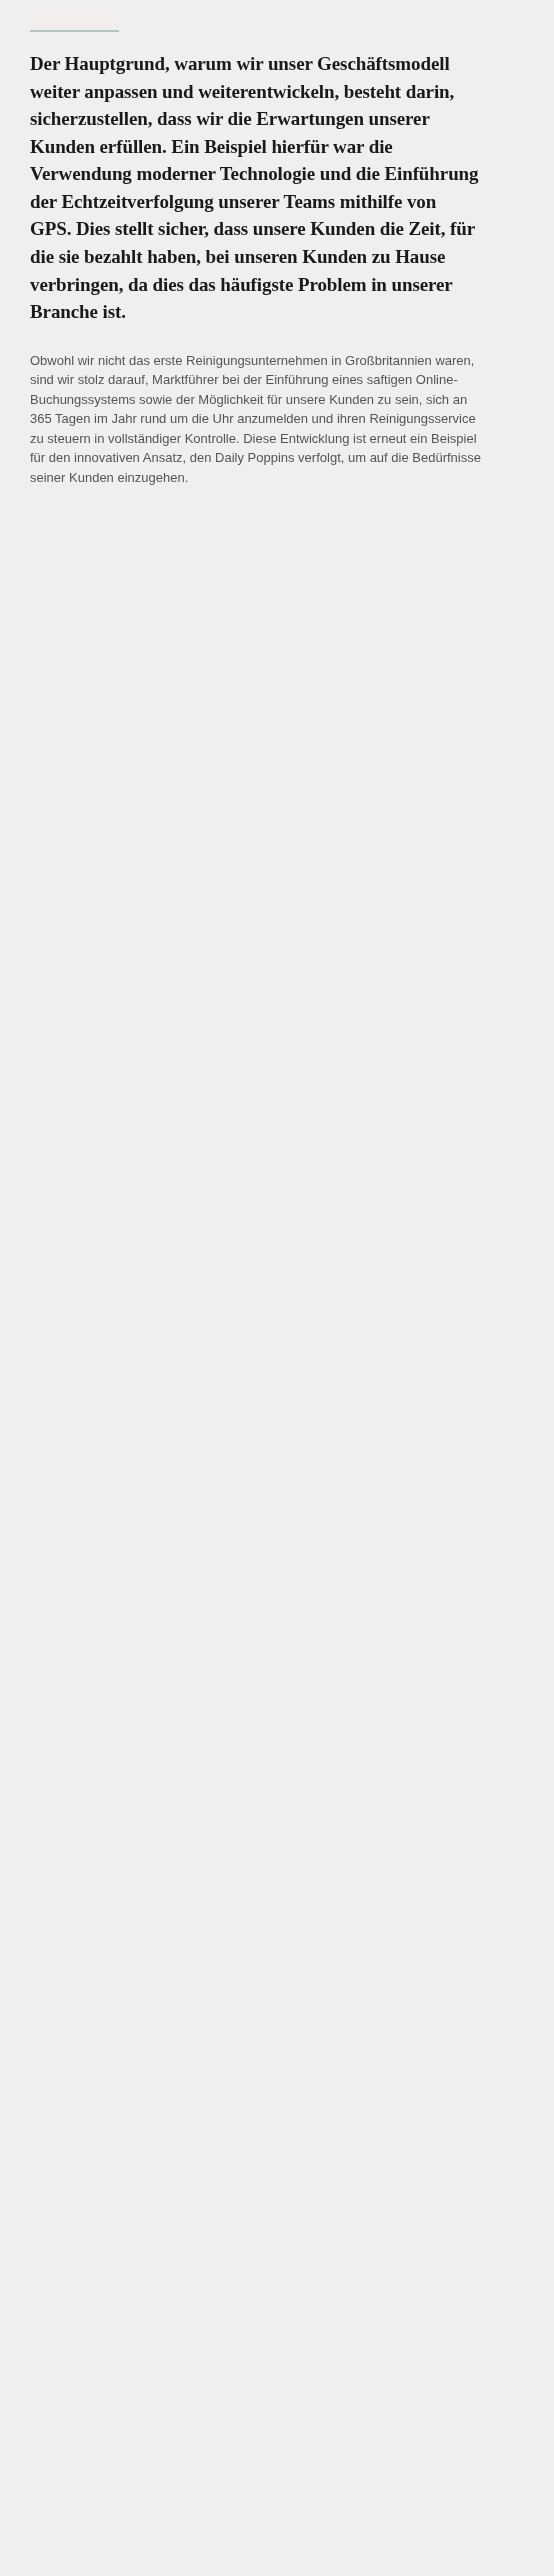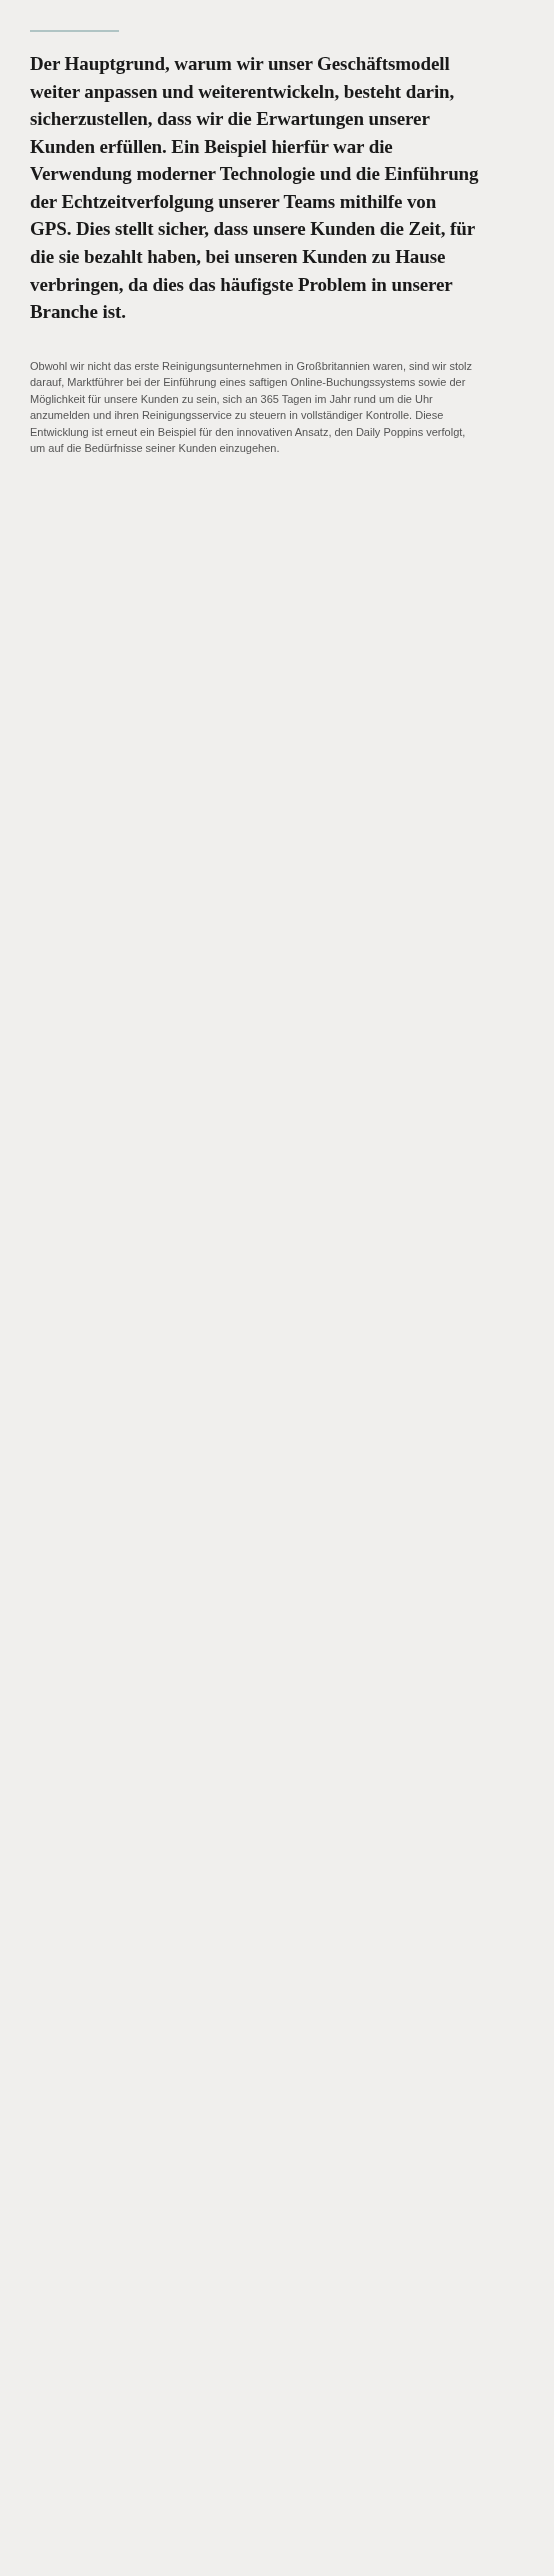--- a/index.html
+++ b/index.html
@@ -36,26 +36,26 @@
     .main-text {
       font-size: 19px;
       font-weight: 700;
       line-height: 1.45;
       color: #1a1a1a;
       margin-bottom: 21px;
       letter-spacing: -0.1px;
     }
 
     .small-text {
-      font-size: 11px;
+      font-size: 13px;
       font-weight: 400;
       line-height: 1.5;
       color: #555;
       font-family: Arial, sans-serif;
-      margin-top: 11px;
+      margin-top: 4px;
     }
   </style>
 </head>
 <body>
 
 <div class="page-container">
   <div class="top-border"></div>
 
   <p class="main-text">Der Hauptgrund, warum wir unser Geschäftsmodell weiter anpassen und weiterentwickeln, besteht darin, sicherzustellen, dass wir die Erwartungen unserer Kunden erfüllen. Ein Beispiel hierfür war die Verwendung moderner Technologie und die Einführung der Echtzeitverfolgung unserer Teams mithilfe von GPS. Dies stellt sicher, dass unsere Kunden die Zeit, für die sie bezahlt haben, bei unseren Kunden zu Hause verbringen, da dies das häufigste Problem in unserer Branche ist.</p>
 

